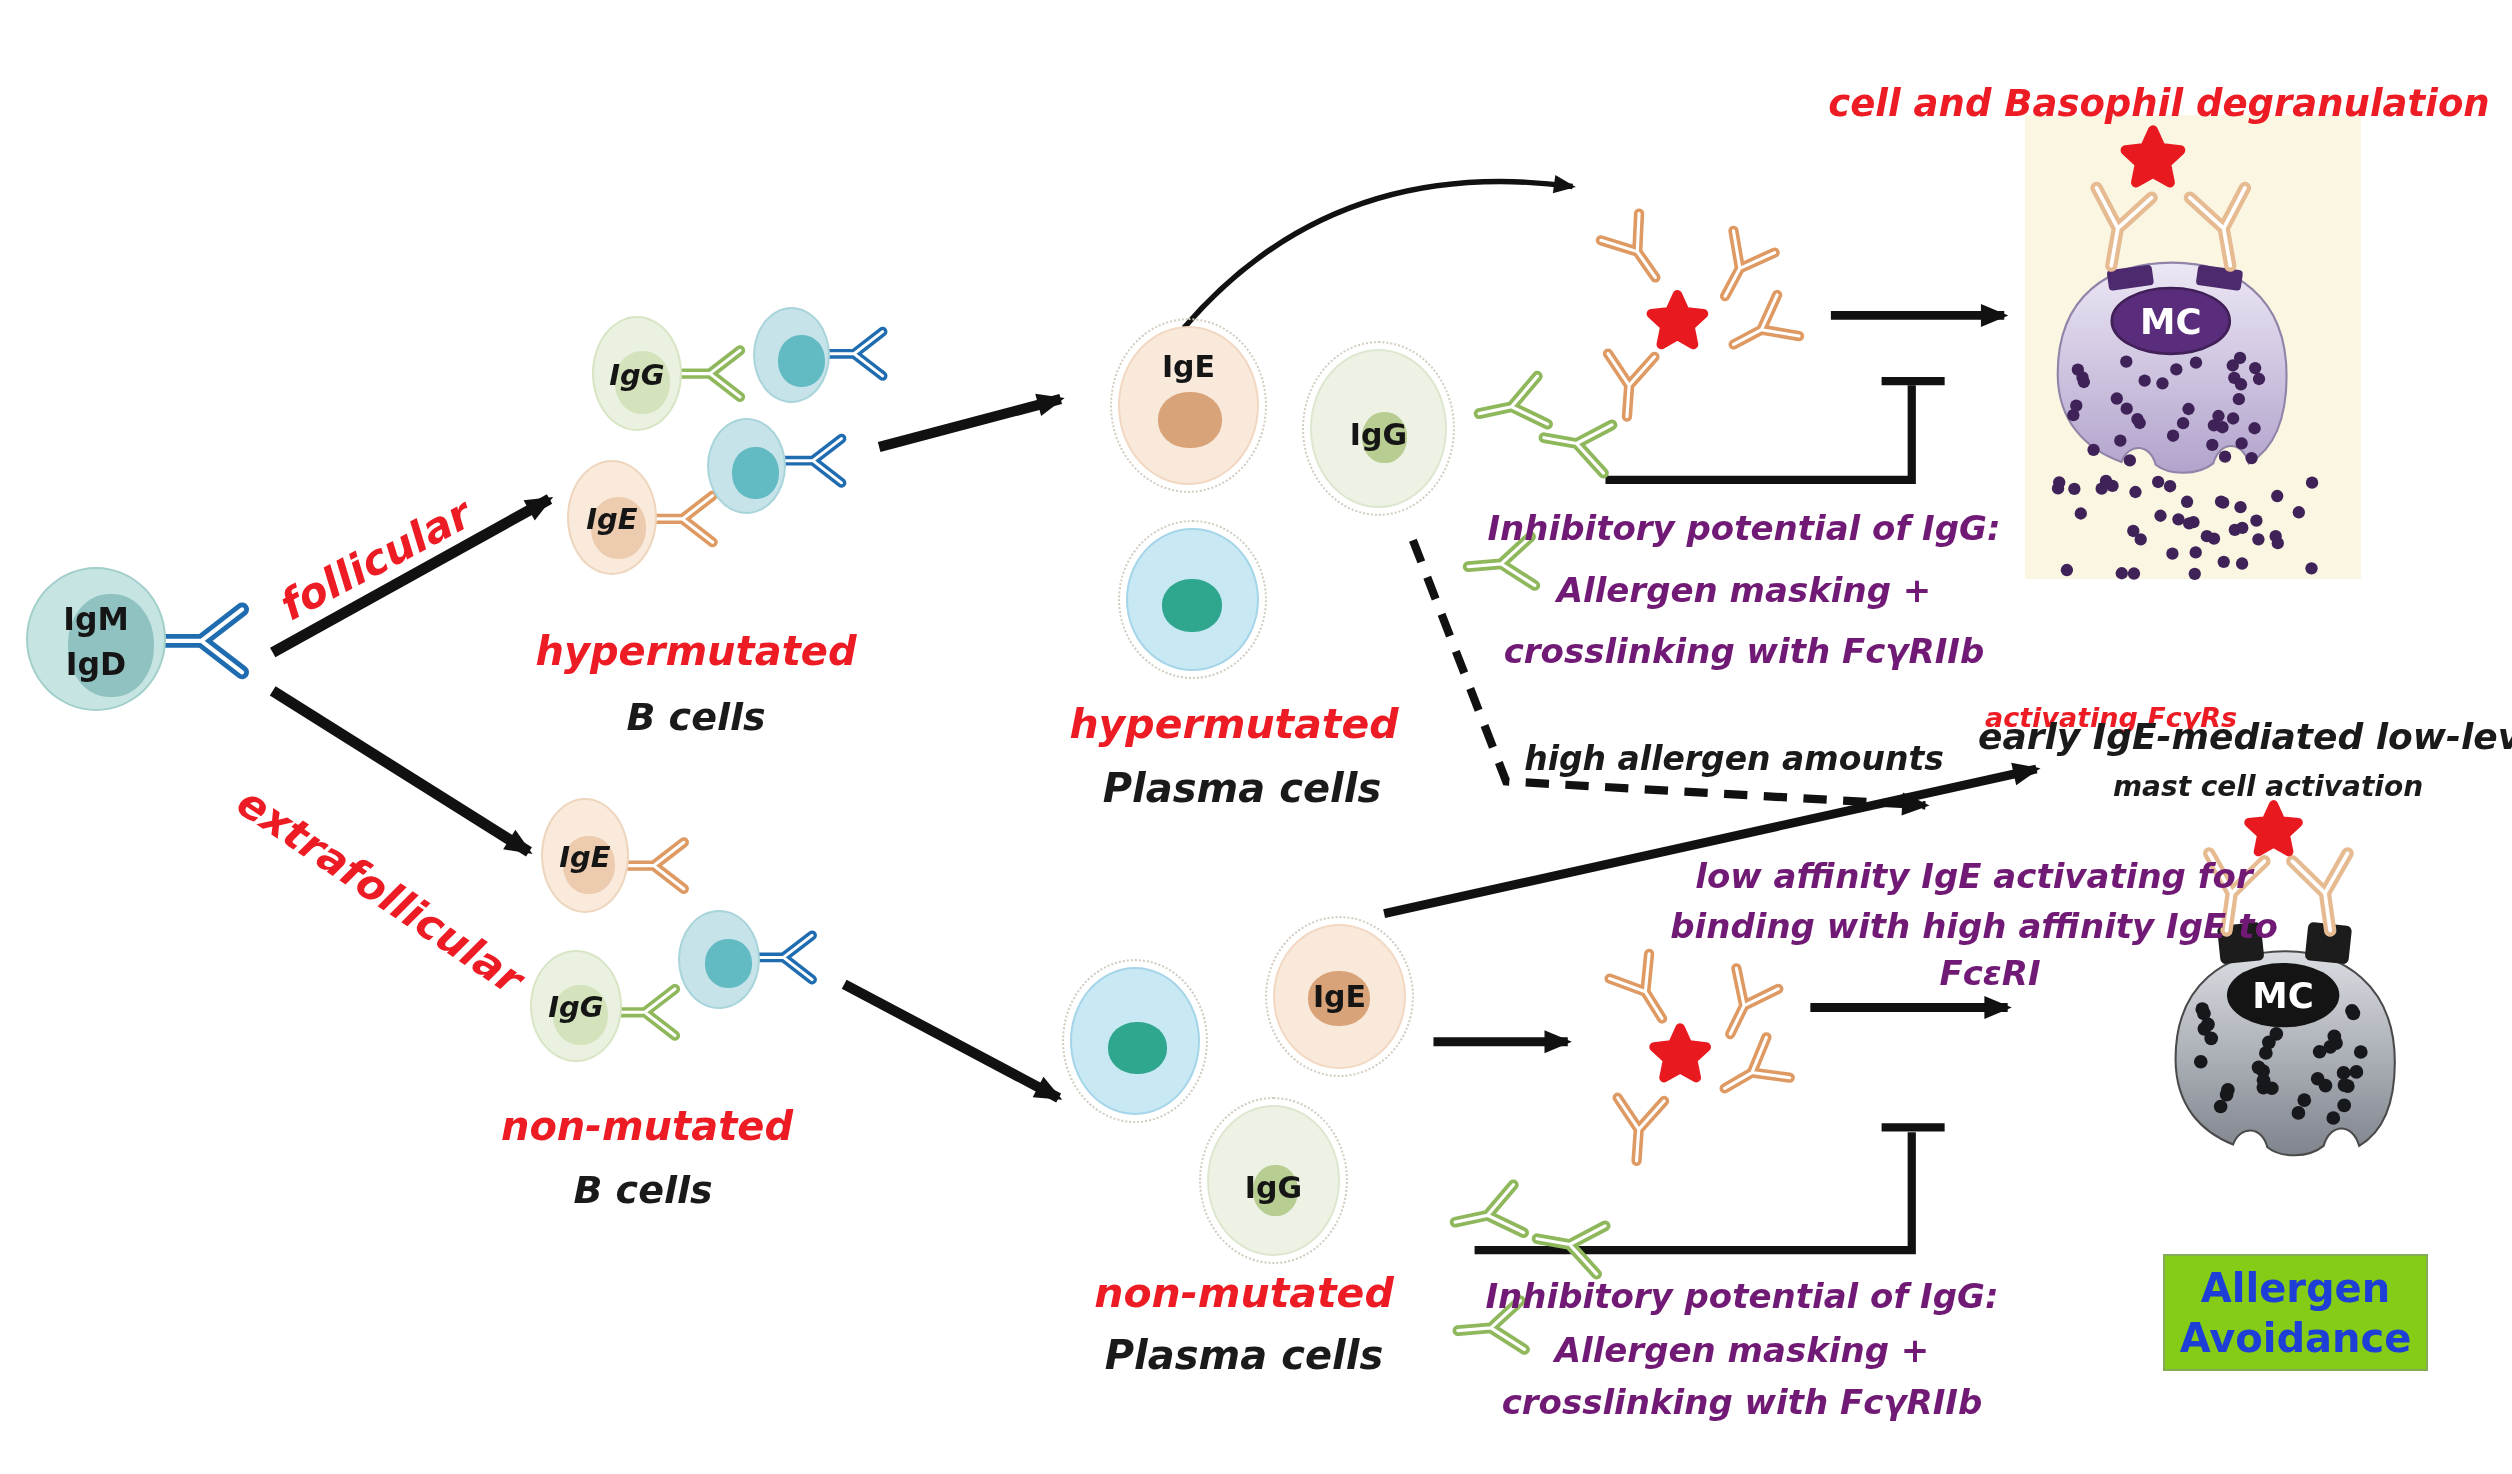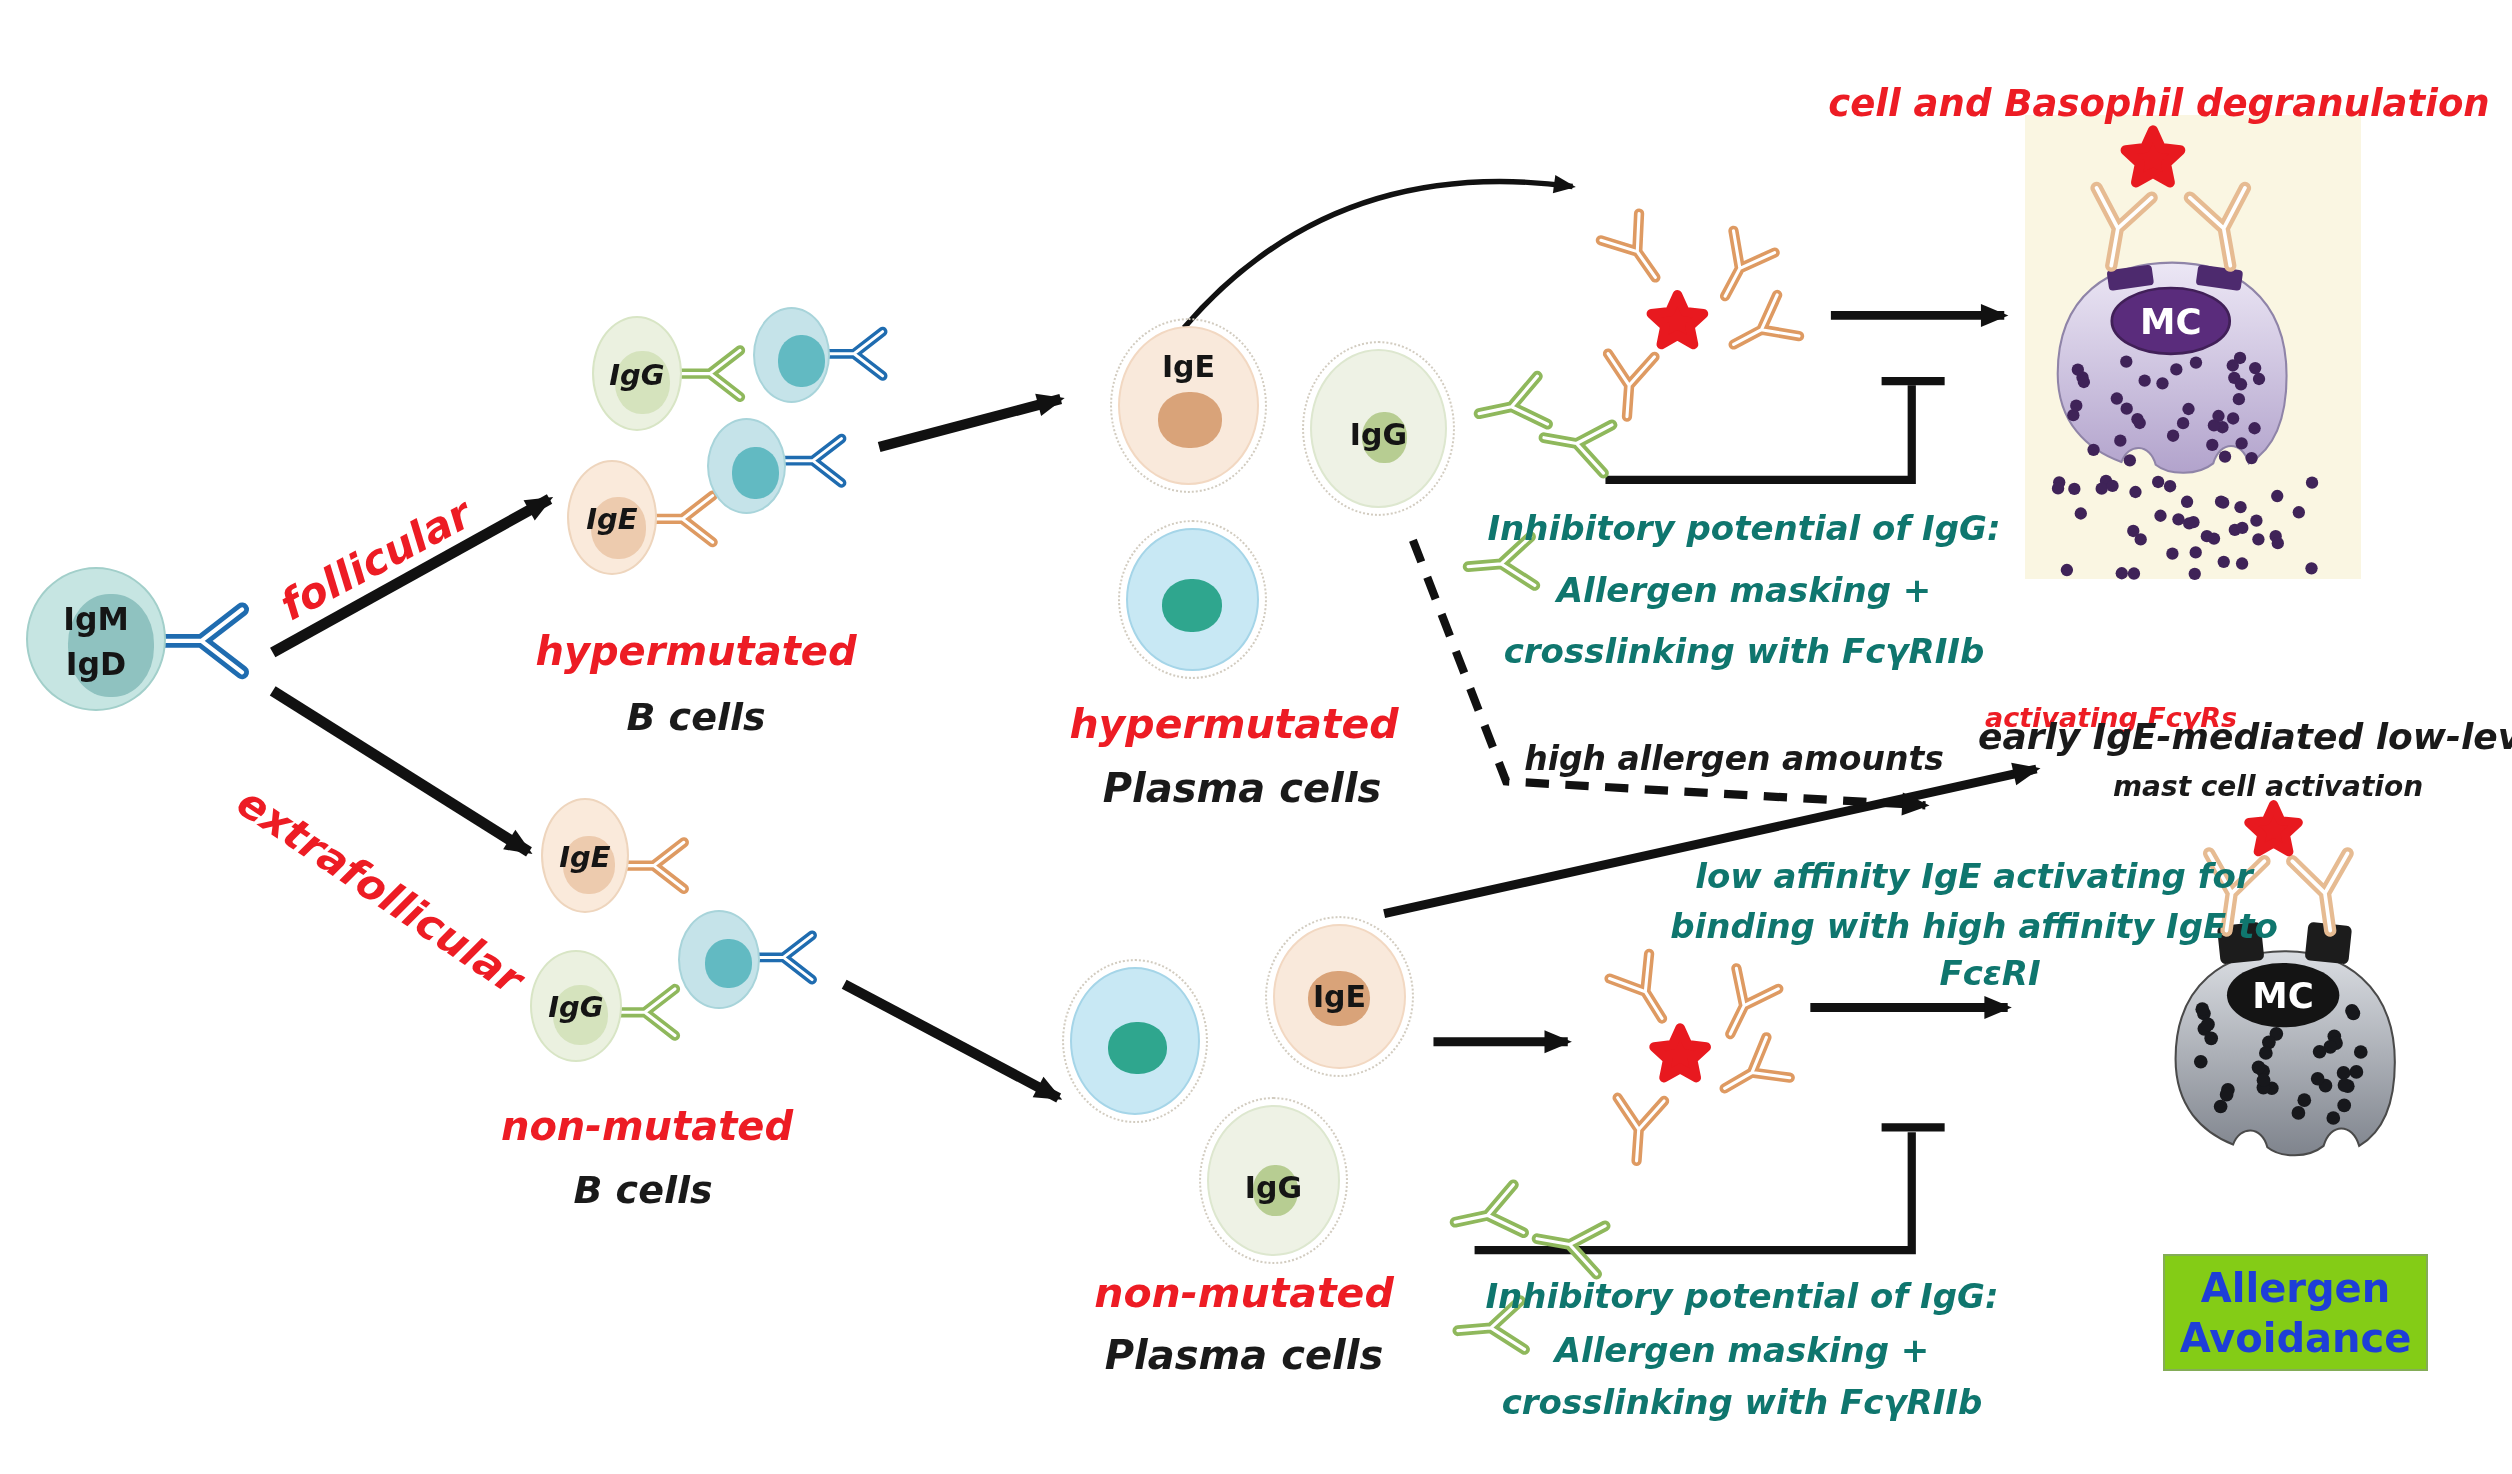--- a/index.html
+++ b/index.html
@@ -2,21 +2,21 @@
 <html style="font-size:11px"><head>
 <meta charset="utf-8">
 <style>
   html,body{margin:0;padding:0;background:#fff;}
   #canvas{position:relative;width:2512px;height:1475px;background:#ffffff;overflow:hidden;
           font-family:"DejaVu Sans","Liberation Sans",sans-serif;}
   .abs{position:absolute;line-height:1.05;white-space:nowrap;}
   .ctr{transform:translate(-50%,-50%);}
   .red{color:#ed1c24;font-weight:bold;font-style:italic;}
   .blk{color:#1a1a1a;font-weight:bold;font-style:italic;}
-  .blu{color:#0f766e;font-weight:bold;font-style:italic;text-align:right;}
+  .blu{color:#701a75;font-weight:bold;font-style:italic;text-align:right;}
   .cell{position:absolute;border-radius:50%;border:2.1px solid;box-sizing:border-box;}
   .halo{outline:2.7px dotted #d2ccc0;outline-offset:6.9px;}
   .nucleus{position:absolute;border-radius:48%;}
   .cell-label{position:absolute;left:0;right:0;text-align:center;font-weight:bold;
               font-style:italic;font-size:29px;color:#151515;}
   .plasma-label{font-size:30px;font-style:normal;}
   svg text{font-family:"DejaVu Sans","Liberation Sans",sans-serif;}
   #avoid-box{position:absolute;left:2163px;top:1254px;width:265px;height:117px;
              background:#84cc16;border:2.7px solid #84ac57;box-sizing:border-box;
              display:flex;flex-direction:column;align-items:center;justify-content:center;}

